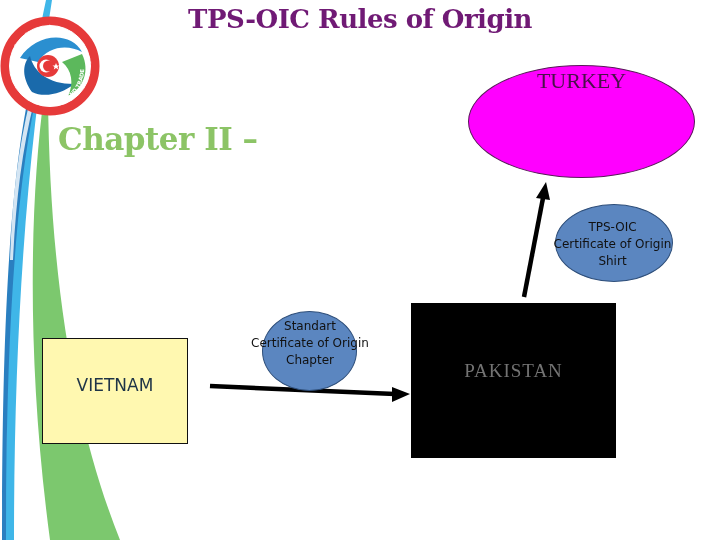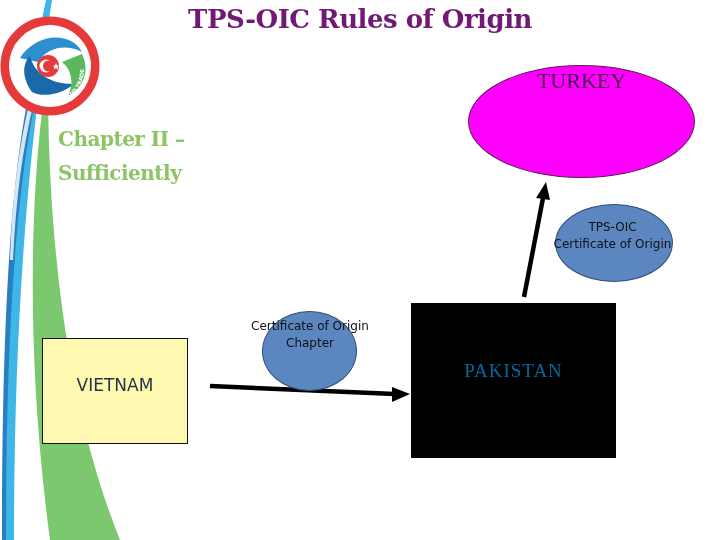--- a/index.html
+++ b/index.html
@@ -1,28 +1,28 @@
 <!DOCTYPE html>
 <html><head>
 <meta charset="utf-8">
 <style>
   html, body { margin: 0; padding: 0; }
   body { width: 720px; height: 540px; background: #ffffff; position: relative; overflow: hidden; font-family: "DejaVu Sans", sans-serif; }
   .abs { position: absolute; }
   #decor { position: absolute; left: 0; top: 0; width: 720px; height: 540px; }
   .title { left: 120px; top: 4px; width: 480px; text-align: center; font-family: "DejaVu Serif", serif; font-weight: bold; font-size: 26px; color: #701a75; letter-spacing: -0.5px; }
-  .chapter { left: 58px; top: 122px; width: 320px; font-family: "DejaVu Serif", serif; font-weight: bold; font-size: 20px; line-height: 34px; color: #8cc466; letter-spacing: -0.5px; }
+  .chapter { left: 58px; top: 122px; width: 320px; font-family: "DejaVu Serif", serif; font-weight: bold; font-size: 31px; line-height: 34px; color: #8cc466; letter-spacing: -0.5px; }
   .turkey { left: 468px; top: 65px; width: 227px; height: 113px; border-radius: 50%; background: #ff00ff; border: 1px solid #5a1a5a; box-sizing: border-box; display: flex; align-items: flex-start; justify-content: center; }
   .turkey span { font-family: "Liberation Serif", serif; font-size: 22px; color: #4a104a; margin-top: 2px; }
   .cert-ellipse { background: #5b86c0; border: 1px solid #2f4f7a; border-radius: 50%; box-sizing: border-box; }
   .cert-text { text-align: center; font-family: "DejaVu Sans", sans-serif; font-size: 12px; line-height: 17px; color: #111111; white-space: nowrap; }
   .vietnam { left: 42px; top: 338px; width: 146px; height: 106px; background: #fff8b0; border: 1px solid #111; box-sizing: border-box; display: flex; align-items: center; justify-content: center; }
   .vietnam span { font-family: "DejaVu Sans", sans-serif; font-size: 17px; color: #1e3447; margin-top: -12px; }
   .pakistan { left: 411px; top: 303px; width: 205px; height: 155px; background: #000000; display: flex; align-items: center; justify-content: center; }
-  .pakistan span { font-family: "Liberation Serif", serif; font-size: 19px; color: #0369a1; letter-spacing: 1px; margin-top: -20px; }
+  .pakistan span { font-family: "Liberation Serif", serif; font-size: 19px; color: #737373; letter-spacing: 1px; margin-top: -20px; }
 </style>
 </head>
 <body>
 
 <svg id="decor" viewBox="0 0 720 540" xmlns="http://www.w3.org/2000/svg">
 
   <path d="M44 96 C 30 200, 26 360, 50 540 L 120 540 C 80 440, 50 300, 48 96 Z" fill="#7cc86e"></path>
 
   <path d="M46 0 C 20 120, 4 300, 6 540 L 14 540 C 14 320, 28 150, 52 0 Z" fill="#3fb6e8"></path>
   <path d="M34 70 C 10 170, 2 320, 2 540 L 6 540 C 6 330, 16 180, 40 80 Z" fill="#2a7fc0"></path>
@@ -56,35 +56,36 @@
   <g>
     <path d="M524 297 L 543 198" stroke="#000" stroke-width="4.5" fill="none"></path>
     <polygon points="536,198 546,182 550,200" fill="#000"></polygon>
   </g>
 </svg>
 
 <div class="abs title">TPS-OIC Rules of Origin</div>
 
 <div class="abs chapter">
   <div>Chapter II –</div>
-  <div>Sufficiently</div>
 </div>
 
 <div class="abs turkey">
   <span>TURKEY</span>
 </div>
 
 <div class="abs cert-ellipse" style="left:555px; top:204px; width:118px; height:78px;"></div>
 <div class="abs cert-text" style="left:520px; top:219px; width:185px;">
   <div>TPS-OIC</div>
   <div>Certificate of Origin</div>
+  <div>Shirt</div>
 </div>
 
 <div class="abs cert-ellipse" style="left:262px; top:311px; width:95px; height:80px;"></div>
 <div class="abs cert-text" style="left:225px; top:318px; width:170px;">
+  <div>Standart</div>
   <div>Certificate of Origin</div>
   <div>Chapter</div>
 </div>
 
 <div class="abs vietnam">
   <span>VIETNAM</span>
 </div>
 
 <div class="abs pakistan">
   <span>PAKISTAN</span>

